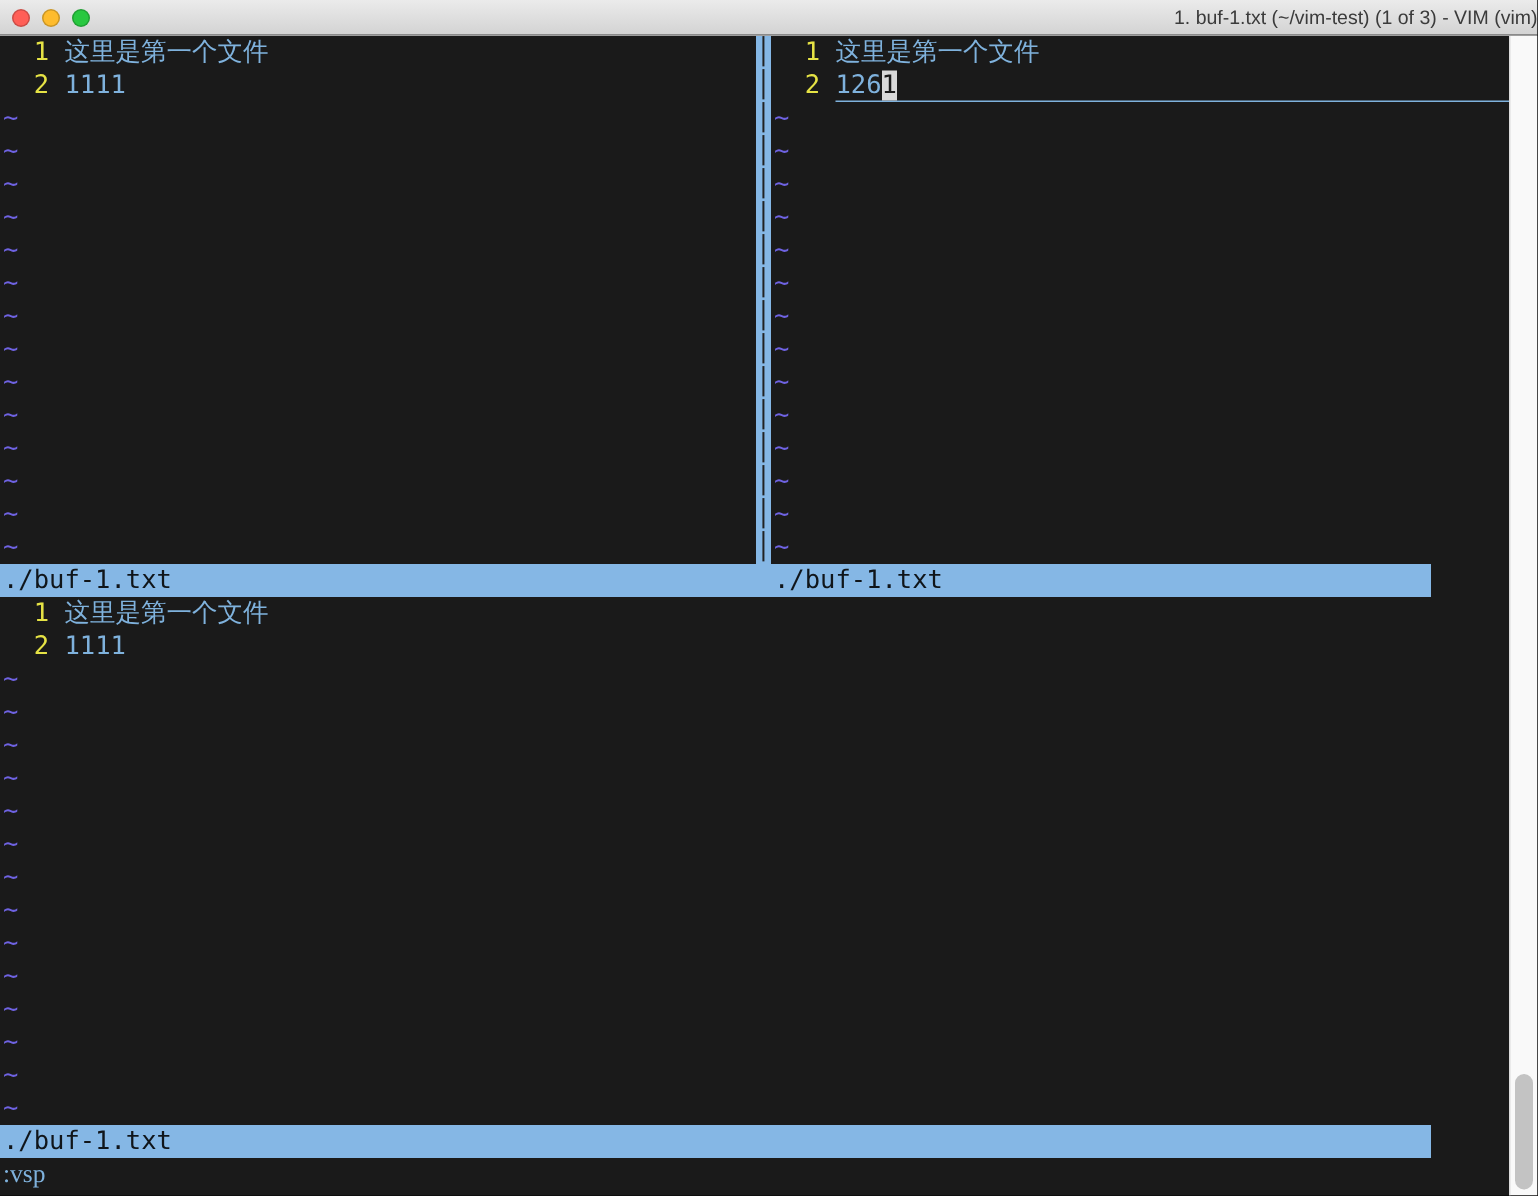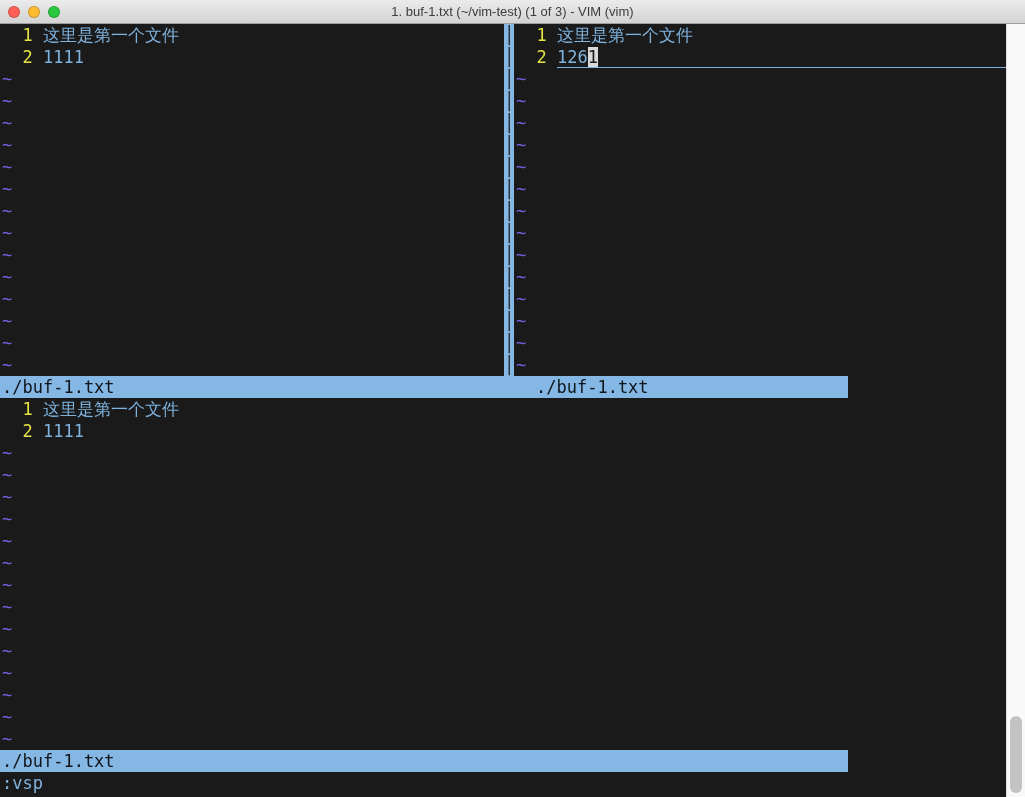--- a/index.html
+++ b/index.html
@@ -17,21 +17,21 @@
   .window{
     position:relative;width:1025px;height:797px;
     font-family:"DejaVu Sans Mono","Liberation Mono",monospace;
     background:var(--background);
   }
   
   .titlebar{
     position:absolute;left:0;top:0;width:1025px;height:24px;
     background:linear-gradient(#ebebeb,#d3d3d3);
     border-bottom:1px solid #9e9e9e;
-    display:flex;align-items:center;justify-content:center;
+    display:flex;align-items:center;justify-content:flex-end;
   }
   .titlebar .title{
     font-family:"Liberation Sans","DejaVu Sans",sans-serif;
     font-size:13px;color:var(--titlebar-fg);
   }
   .lights{position:absolute;left:8px;top:0;height:24px;display:flex;align-items:center;gap:8px;}
   .light{width:12px;height:12px;border-radius:50%;display:inline-block;border:0.5px solid rgba(0,0,0,0.2);}
   
   .content{position:absolute;left:0;top:24px;width:1025px;height:773px;background:var(--background);}
   .term{
@@ -53,27 +53,27 @@
   .row{
     display:flex;height:22px;line-height:22px;white-space:pre;
     padding-left:2px;overflow:hidden;
   }
   .lnum{color:var(--line-number-yellow);}
   .btxt{color:var(--text-blue);}
   .tilde{color:var(--tilde-purple);}
   .cline{flex:1;border-bottom:1px solid var(--text-blue);white-space:pre;}
   .cursor{background:var(--cursor-bg);color:var(--background);}
   .statusline{
-    height:22px;line-height:22px;width:848px;
+    height:22px;line-height:22px;width:954px;
     background:var(--status-bg);color:var(--status-fg);
-    display:flex;white-space:pre;gap:20px;
+    display:flex;white-space:pre;
   }
   .status-seg-left{width:514px;padding-left:2px;overflow:hidden;}
   .status-seg-right{flex:1;padding-left:2px;overflow:hidden;}
-  .cmdline{height:22px;line-height:22px;padding-left:2px;color:var(--text-blue);white-space:pre;}
+  .cmdline{height:22px;line-height:22px;padding-left:2px;color:var(--text-blue);white-space:pre;font-family:Liberation Serif, serif;}
   
   .scrollbar{
     position:absolute;right:0;top:0;width:19px;height:773px;
     background:#f9f9f9;border-left:1px solid #dcdcdc;
   }
   .scrollbar .thumb{
     position:absolute;left:3px;top:692px;width:12px;height:77px;
     background:#c3c3c3;border-radius:6px;
   }
 </style>

